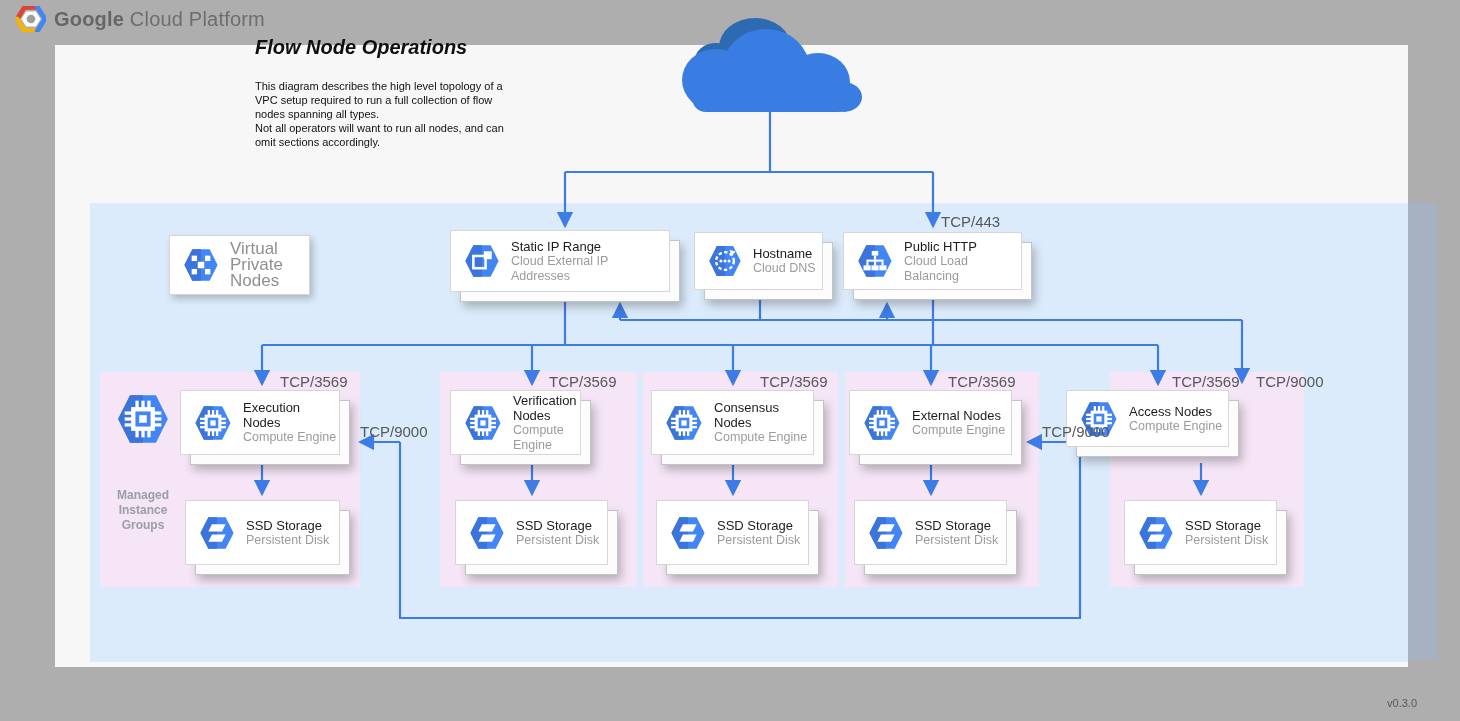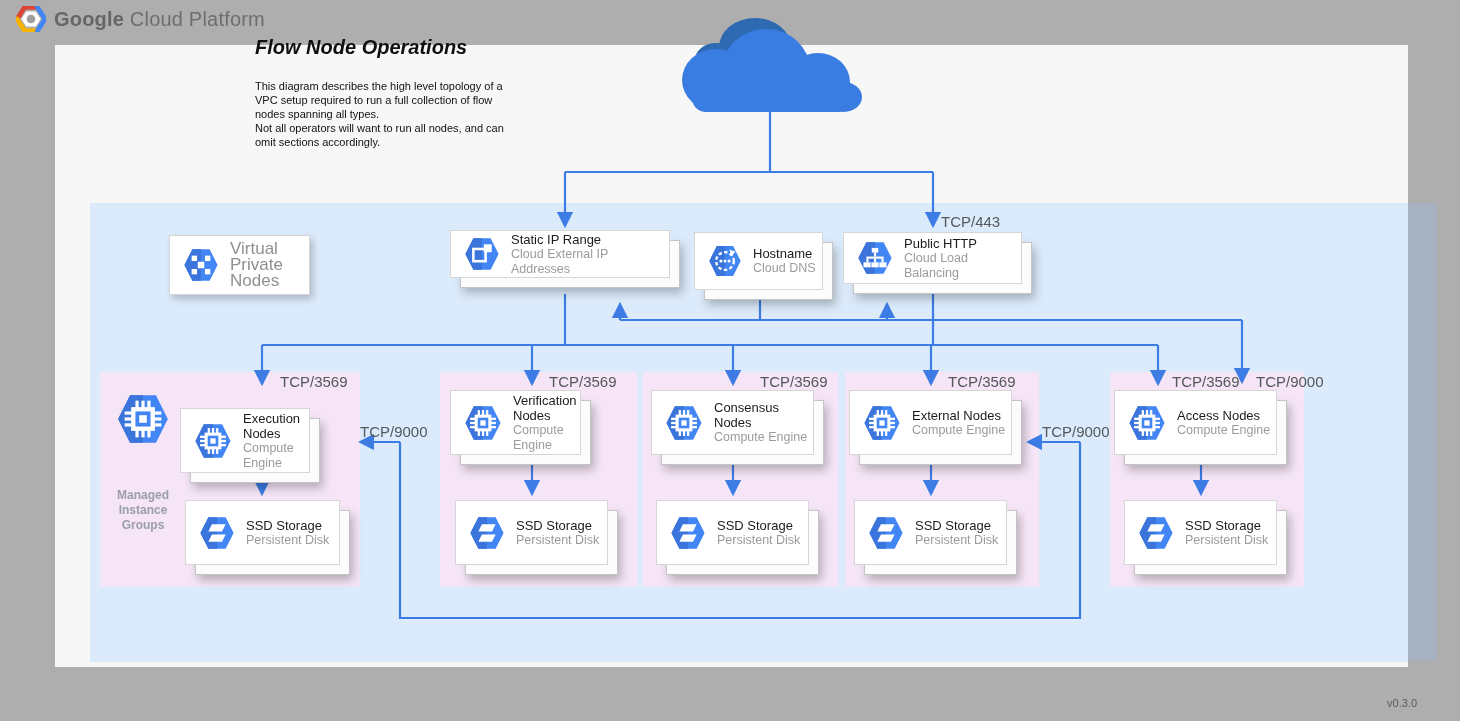--- a/index.html
+++ b/index.html
@@ -175,21 +175,21 @@
     <svg class="hexicon" width="36" height="36" viewBox="0 0 100 100">
         <use href="#sym-hex"></use>
         <use href="#sym-vpc"></use>
       </svg>
     <div class="card-text">
       <span class="card-sub2">Virtual</span>
       <span class="card-sub2">Private Nodes</span>
     </div>
   </div>
 
-  <div class="card stacked" style="left:450px;top:230px;width:220px;height:48px">
+  <div class="card stacked" style="left:450px;top:230px;width:220px;height:62px">
     <svg class="hexicon" width="36" height="36" viewBox="0 0 100 100">
         <use href="#sym-hex"></use>
         <use href="#sym-extip"></use>
       </svg>
     <div class="card-text">
       <span class="card-title">Static IP Range</span>
       <span class="card-sub">Cloud External IP Addresses</span>
     </div>
   </div>
 
@@ -197,40 +197,40 @@
     <svg class="hexicon" width="34" height="34" viewBox="0 0 100 100">
         <use href="#sym-hex"></use>
         <use href="#sym-dns"></use>
       </svg>
     <div class="card-text">
       <span class="card-title">Hostname</span>
       <span class="card-sub">Cloud DNS</span>
     </div>
   </div>
 
-  <div class="card stacked" style="left:843px;top:232px;width:179px;height:52px">
+  <div class="card stacked" style="left:843px;top:232px;width:179px;height:58px">
     <svg class="hexicon" width="36" height="36" viewBox="0 0 100 100">
         <use href="#sym-hex"></use>
         <use href="#sym-lb"></use>
       </svg>
     <div class="card-text">
       <span class="card-title">Public HTTP</span>
       <span class="card-sub">Cloud Load Balancing</span>
     </div>
   </div>
 
   <svg class="mig-icon" width="54" height="54" viewBox="0 0 100 100">
       <use href="#sym-hex"></use>
       <use href="#sym-cpu"></use>
     </svg>
   <div class="mig-label">Managed
 Instance
 Groups</div>
 
-  <div class="card stacked" style="left:180px;top:408px;width:130px;height:65px">
+  <div class="card stacked" style="left:180px;top:390px;width:160px;height:65px">
     <svg class="hexicon" width="38" height="38" viewBox="0 0 100 100">
         <use href="#sym-hex"></use>
         <use href="#sym-cpu"></use>
       </svg>
     <div class="card-text">
       <span class="card-title">Execution Nodes</span>
       <span class="card-sub">Compute Engine</span>
     </div>
   </div>
   <div class="card stacked" style="left:450px;top:390px;width:131px;height:65px">
@@ -256,21 +256,21 @@
   <div class="card stacked" style="left:849px;top:390px;width:163px;height:65px">
     <svg class="hexicon" width="38" height="38" viewBox="0 0 100 100">
         <use href="#sym-hex"></use>
         <use href="#sym-cpu"></use>
       </svg>
     <div class="card-text">
       <span class="card-title">External Nodes</span>
       <span class="card-sub">Compute Engine</span>
     </div>
   </div>
-  <div class="card stacked" style="left:1114px;top:390px;width:163px;height:65px">
+  <div class="card stacked" style="left:1066px;top:390px;width:163px;height:57px">
     <svg class="hexicon" width="38" height="38" viewBox="0 0 100 100">
         <use href="#sym-hex"></use>
         <use href="#sym-cpu"></use>
       </svg>
     <div class="card-text">
       <span class="card-title">Access Nodes</span>
       <span class="card-sub">Compute Engine</span>
     </div>
   </div>
 

